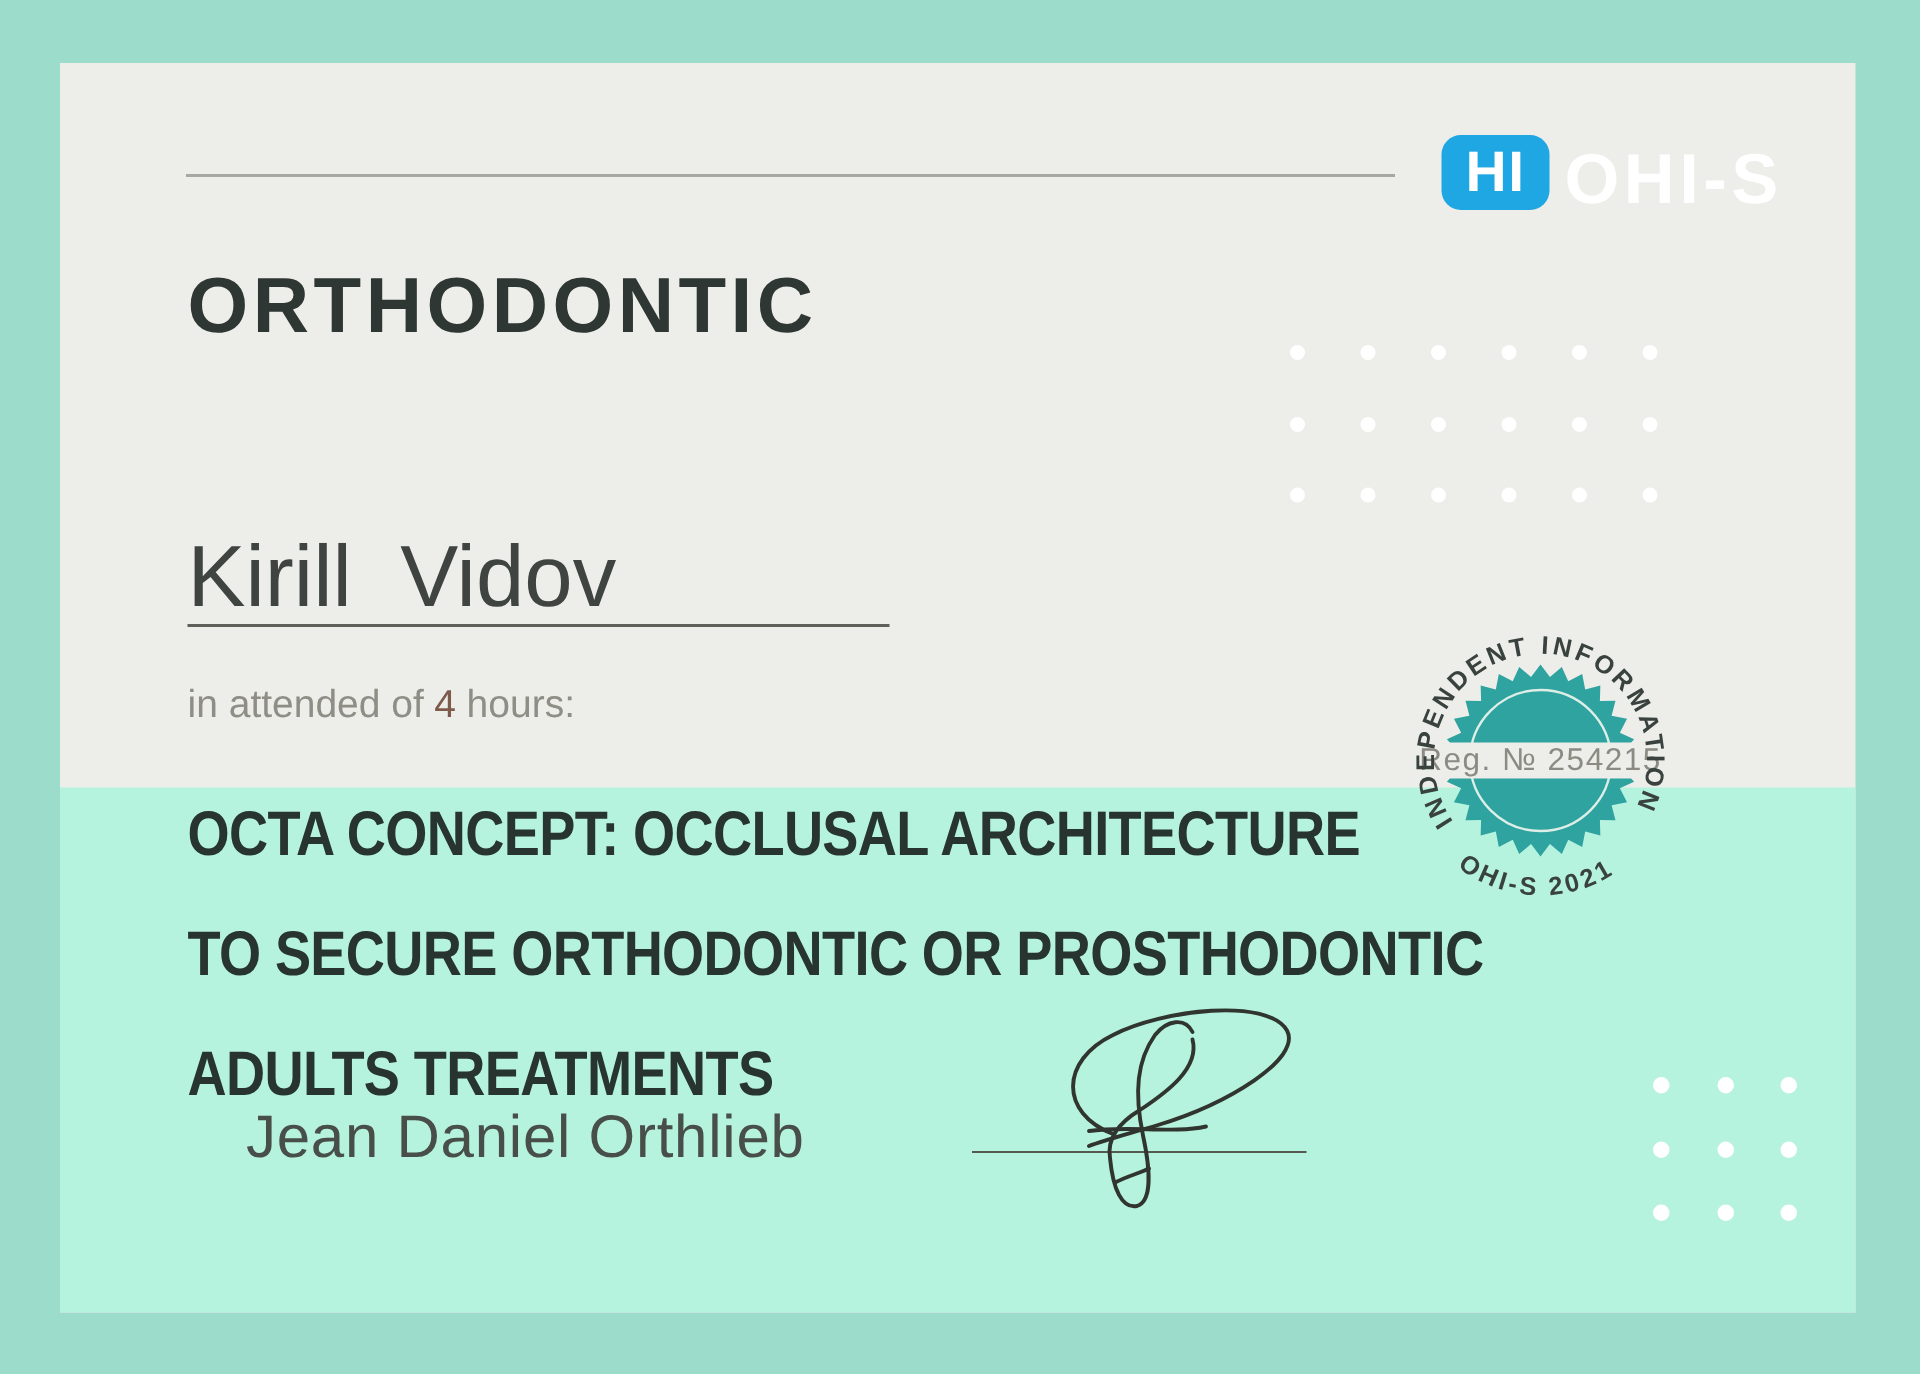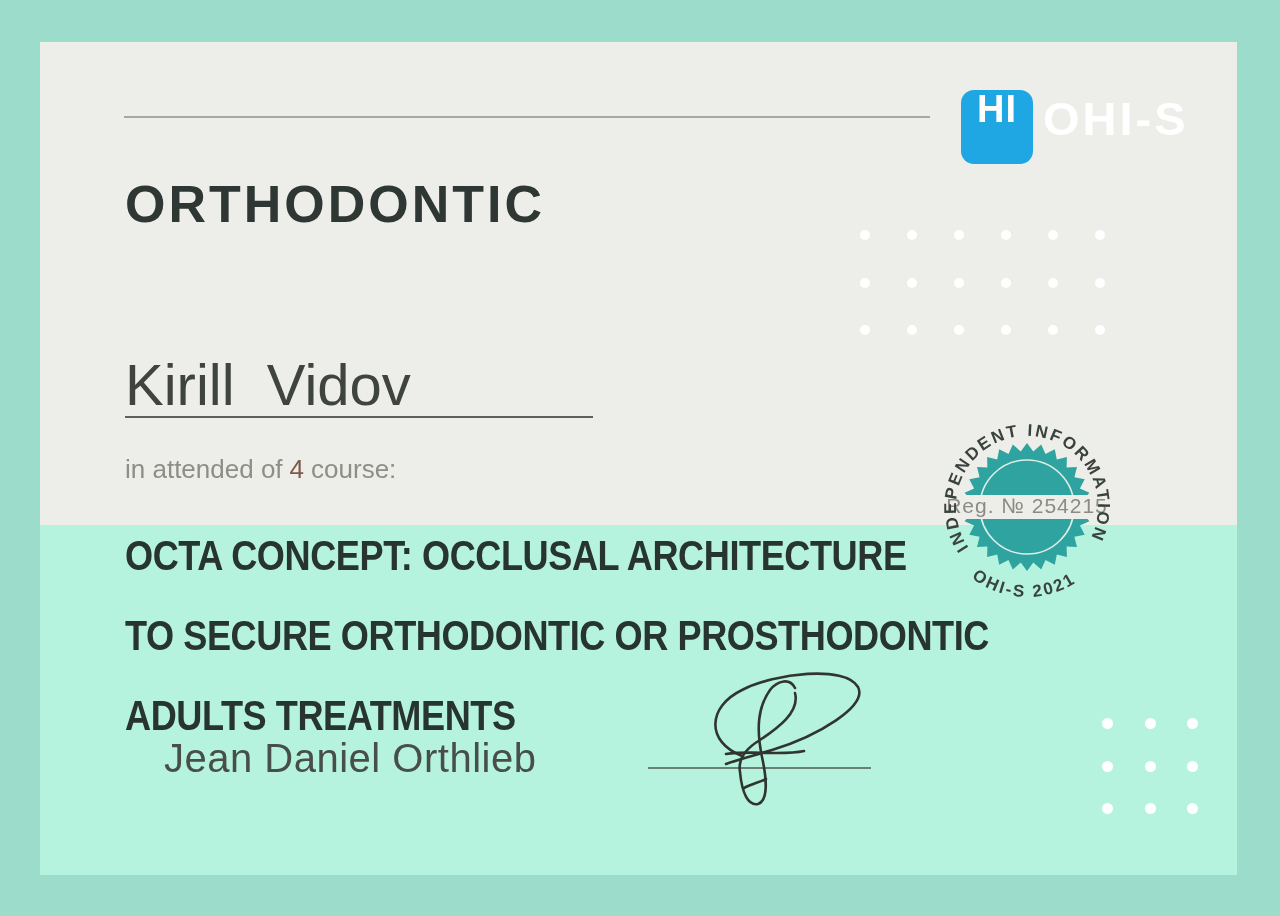--- a/index.html
+++ b/index.html
@@ -15,22 +15,22 @@
   .cert-green{
     position:absolute;left:0;top:483px;width:1197px;height:350px;
     background:#b5f3de;
   }
   
   .abs{position:absolute;}
   .top-rule{
     left:124px;top:116px;width:806px;height:2px;background:#a8a7a2;
   }
   .logo-box{
-    left:961px;top:90px;width:72px;height:74px;border-radius:13px;
-    background:#1ea7e2;display:flex;justify-content:center;
+    left:961px;top:90px;width:72px;height:50px;border-radius:13px;
+    background:#1ea7e2;display:flex;align-items:center;justify-content:center;
   }
   .logo-hi{
     color:#ffffff;font-size:38px;font-weight:700;letter-spacing:1px;line-height:1;
   }
   .logo-brand{
     left:1043px;top:95px;color:#ffffff;font-size:47px;font-weight:700;
     letter-spacing:3px;line-height:1;
   }
   .heading{
     left:125px;top:172px;color:#2e3733;font-size:52px;font-weight:700;
@@ -88,21 +88,21 @@
 </div>
 <div class="abs logo-brand">OHI-S</div>
 
 <div class="abs heading"><span>ORTHODONTIC</span><br>
 </div>
 
 <div class="abs recipient">Kirill  Vidov</div>
 <div class="abs name-rule"></div>
 <div class="abs subtitle">
   <br>
-  <span>in attended of</span><span class="hours">4</span><span>course:</span>
+  <span>in attended of</span><span class="hours">4</span><span>hours:</span>
 </div>
 
 <div class="abs course-title"><span>OCTA CONCEPT: OCCLUSAL ARCHITECTURE</span><br>
 <span>TO SECURE ORTHODONTIC OR PROSTHODONTIC</span><br>
 <span>ADULTS TREATMENTS</span></div>
 
 <div class="abs signer">Jean Daniel Orthlieb</div>
 
 <svg class="abs seal-svg" viewBox="927 407 200 200">
   <path id="starburst" d="M1091.0,507.0L1082.6,513.3L1089.4,521.2L1079.9,525.5L1084.7,534.8L1074.4,536.8L1077.0,546.9L1066.6,546.6L1066.9,557.0L1056.8,554.4L1054.8,564.7L1045.5,559.9L1041.2,569.4L1033.3,562.6L1027.0,571.0L1020.7,562.6L1012.8,569.4L1008.5,559.9L999.2,564.7L997.2,554.4L987.1,557.0L987.4,546.6L977.0,546.9L979.6,536.8L969.3,534.8L974.1,525.5L964.6,521.2L971.4,513.3L963.0,507.0L971.4,500.7L964.6,492.8L974.1,488.5L969.3,479.2L979.6,477.2L977.0,467.1L987.4,467.4L987.1,457.0L997.2,459.6L999.2,449.3L1008.5,454.1L1012.8,444.6L1020.7,451.4L1027.0,443.0L1033.3,451.4L1041.2,444.6L1045.5,454.1L1054.8,449.3L1056.8,459.6L1066.9,457.0L1066.6,467.4L1077.0,467.1L1074.4,477.2L1084.7,479.2L1079.9,488.5L1089.4,492.8L1082.6,500.7Z" fill="#2fa3a0"></path>

